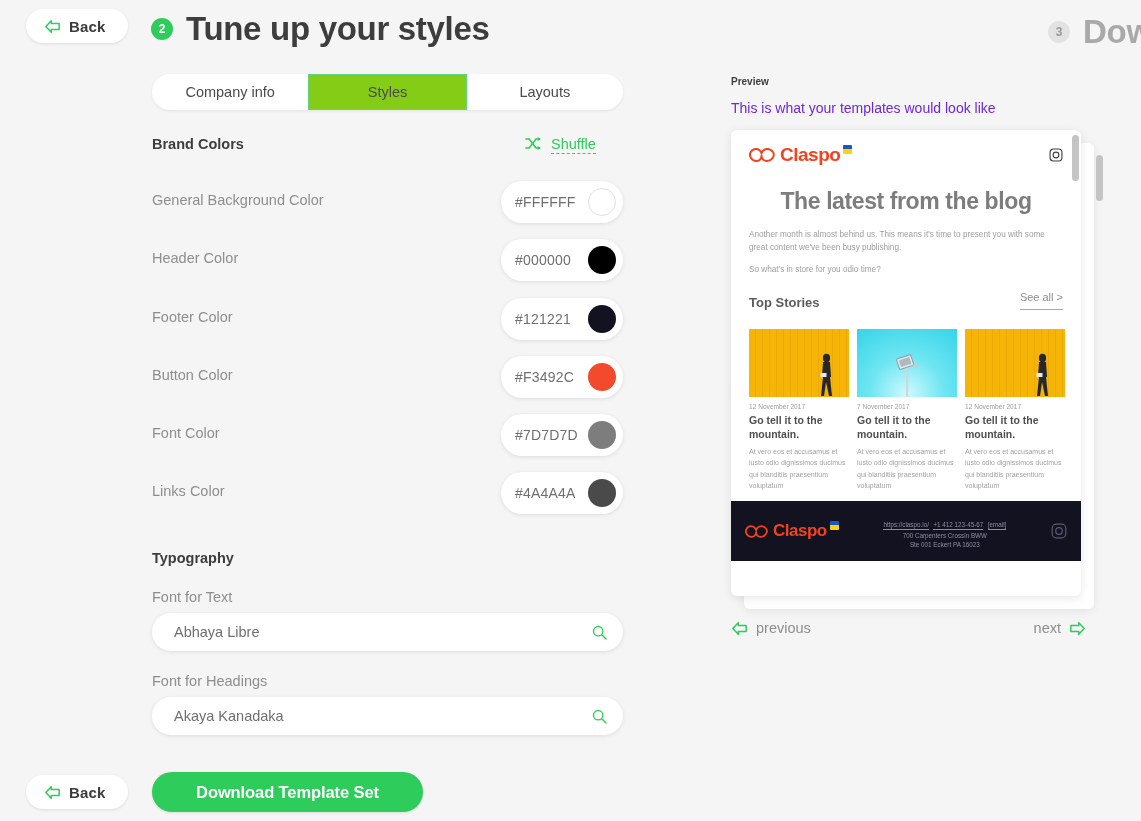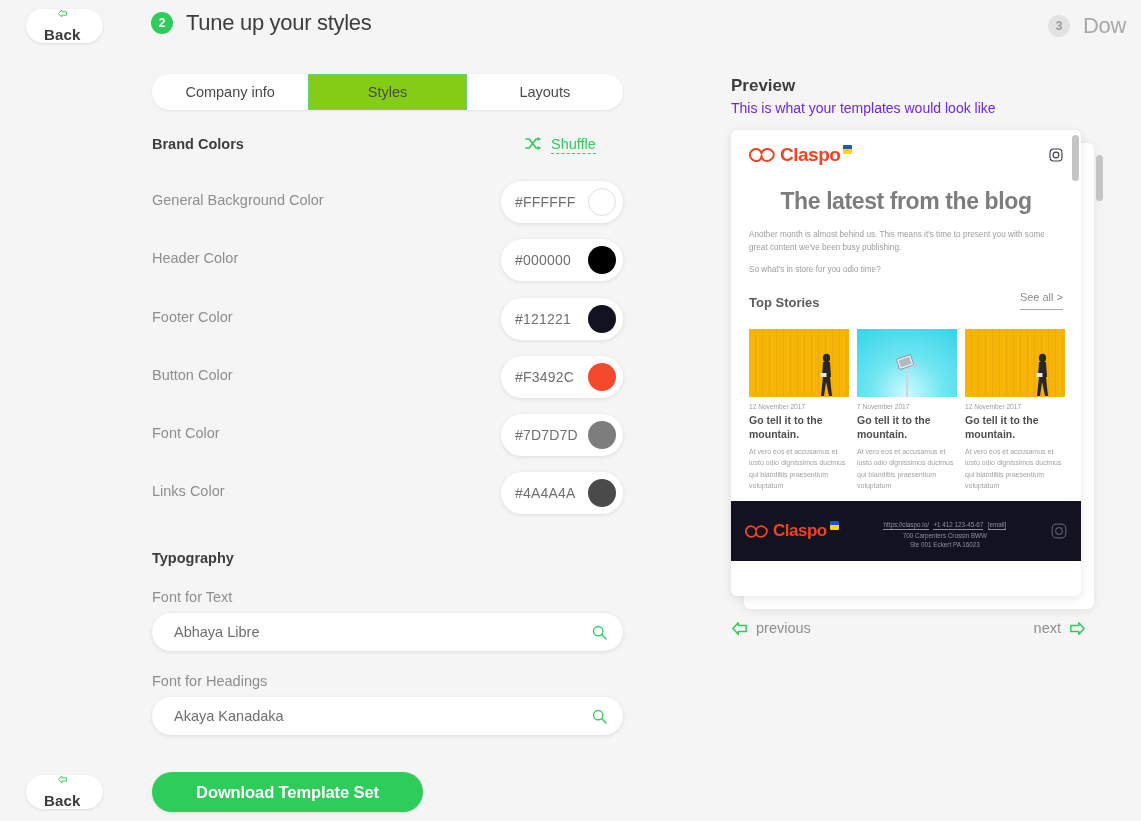--- a/index.html
+++ b/index.html
@@ -8,35 +8,35 @@
     background:#f5f5f5;
     font-family:"Liberation Sans", sans-serif;
     -webkit-font-smoothing:antialiased;
   }
 
   
   .topbar{position:absolute;left:0;top:0;width:1141px;height:52px;}
   .back-pill{
     position:absolute;display:flex;align-items:center;gap:8px;
     background:#fff;border-radius:22px;height:34px;padding:0 22px 0 18px;
-    box-shadow:0 1px 3px rgba(0,0,0,.10);cursor:pointer;flex-direction:column;
+    box-shadow:0 1px 3px rgba(0,0,0,.10);cursor:pointer;
   }
   .back-pill .lbl{font-size:15px;color:#3b3b3b;font-weight:600;letter-spacing:.2px;}
   #back-top{left:26px;top:9px;}
   #back-bottom{left:26px;top:775px;}
 
   .arrow-ico{width:17px;height:15px;display:block;}
 
   .step-title{position:absolute;left:151px;top:10px;display:flex;align-items:center;gap:13px;}
   .step-badge{
     width:22px;height:22px;border-radius:50%;background:#2ecc5b;color:#fff;
     font-size:12px;font-weight:700;display:flex;align-items:center;justify-content:center;
   }
   .step-badge.inactive{background:#e2e2e2;color:#9a9a9a;}
-  .step-h1{font-size:22px;font-weight:400;color:#3d3d3d;letter-spacing:-.3px;white-space:nowrap;}
+  .step-h1{font-size:33px;font-weight:700;color:#3d3d3d;letter-spacing:-.3px;white-space:nowrap;}
   .step-h1.muted{color:#a9a9a9;}
   .step-title.right{left:1048px;top:13px;}
 
   
   .tabs{
     position:absolute;left:152px;top:74px;width:471px;height:36px;
     background:#fff;border-radius:18px;display:flex;overflow:hidden;
     box-shadow:0 1px 3px rgba(0,0,0,.08);
   }
   .tab{flex:1;display:flex;align-items:center;justify-content:center;
@@ -85,21 +85,21 @@
 
   
   .dl-btn{
     position:absolute;left:152px;top:772px;width:271px;height:40px;background:#2ecc5b;
     border-radius:20px;display:flex;align-items:center;justify-content:center;
     color:#fff;font-size:16.5px;font-weight:700;letter-spacing:-.1px;cursor:pointer;
     box-shadow:0 1px 3px rgba(0,0,0,.10);
   }
 
   
-  #preview-title{position:absolute;left:731px;top:76px;font-size:17px;font-weight:700;color:#3d3d3d;}
+  #preview-title{position:absolute;left:731px;top:76px;font-size:10px;font-weight:700;color:#3d3d3d;}
   #preview-sub{position:absolute;left:731px;top:100px;font-size:14px;color:#6d28d9;}
 
   .mail-card{
     position:absolute;left:731px;top:130px;width:350px;height:466px;background:#fff;
     border-radius:6px;overflow:hidden;box-shadow:0 2px 10px rgba(0,0,0,.10);
   }
   .mail-card2{
     position:absolute;left:744px;top:143px;width:350px;height:466px;background:#fff;
     border-radius:6px;box-shadow:0 2px 10px rgba(0,0,0,.08);z-index:-1;
   }

